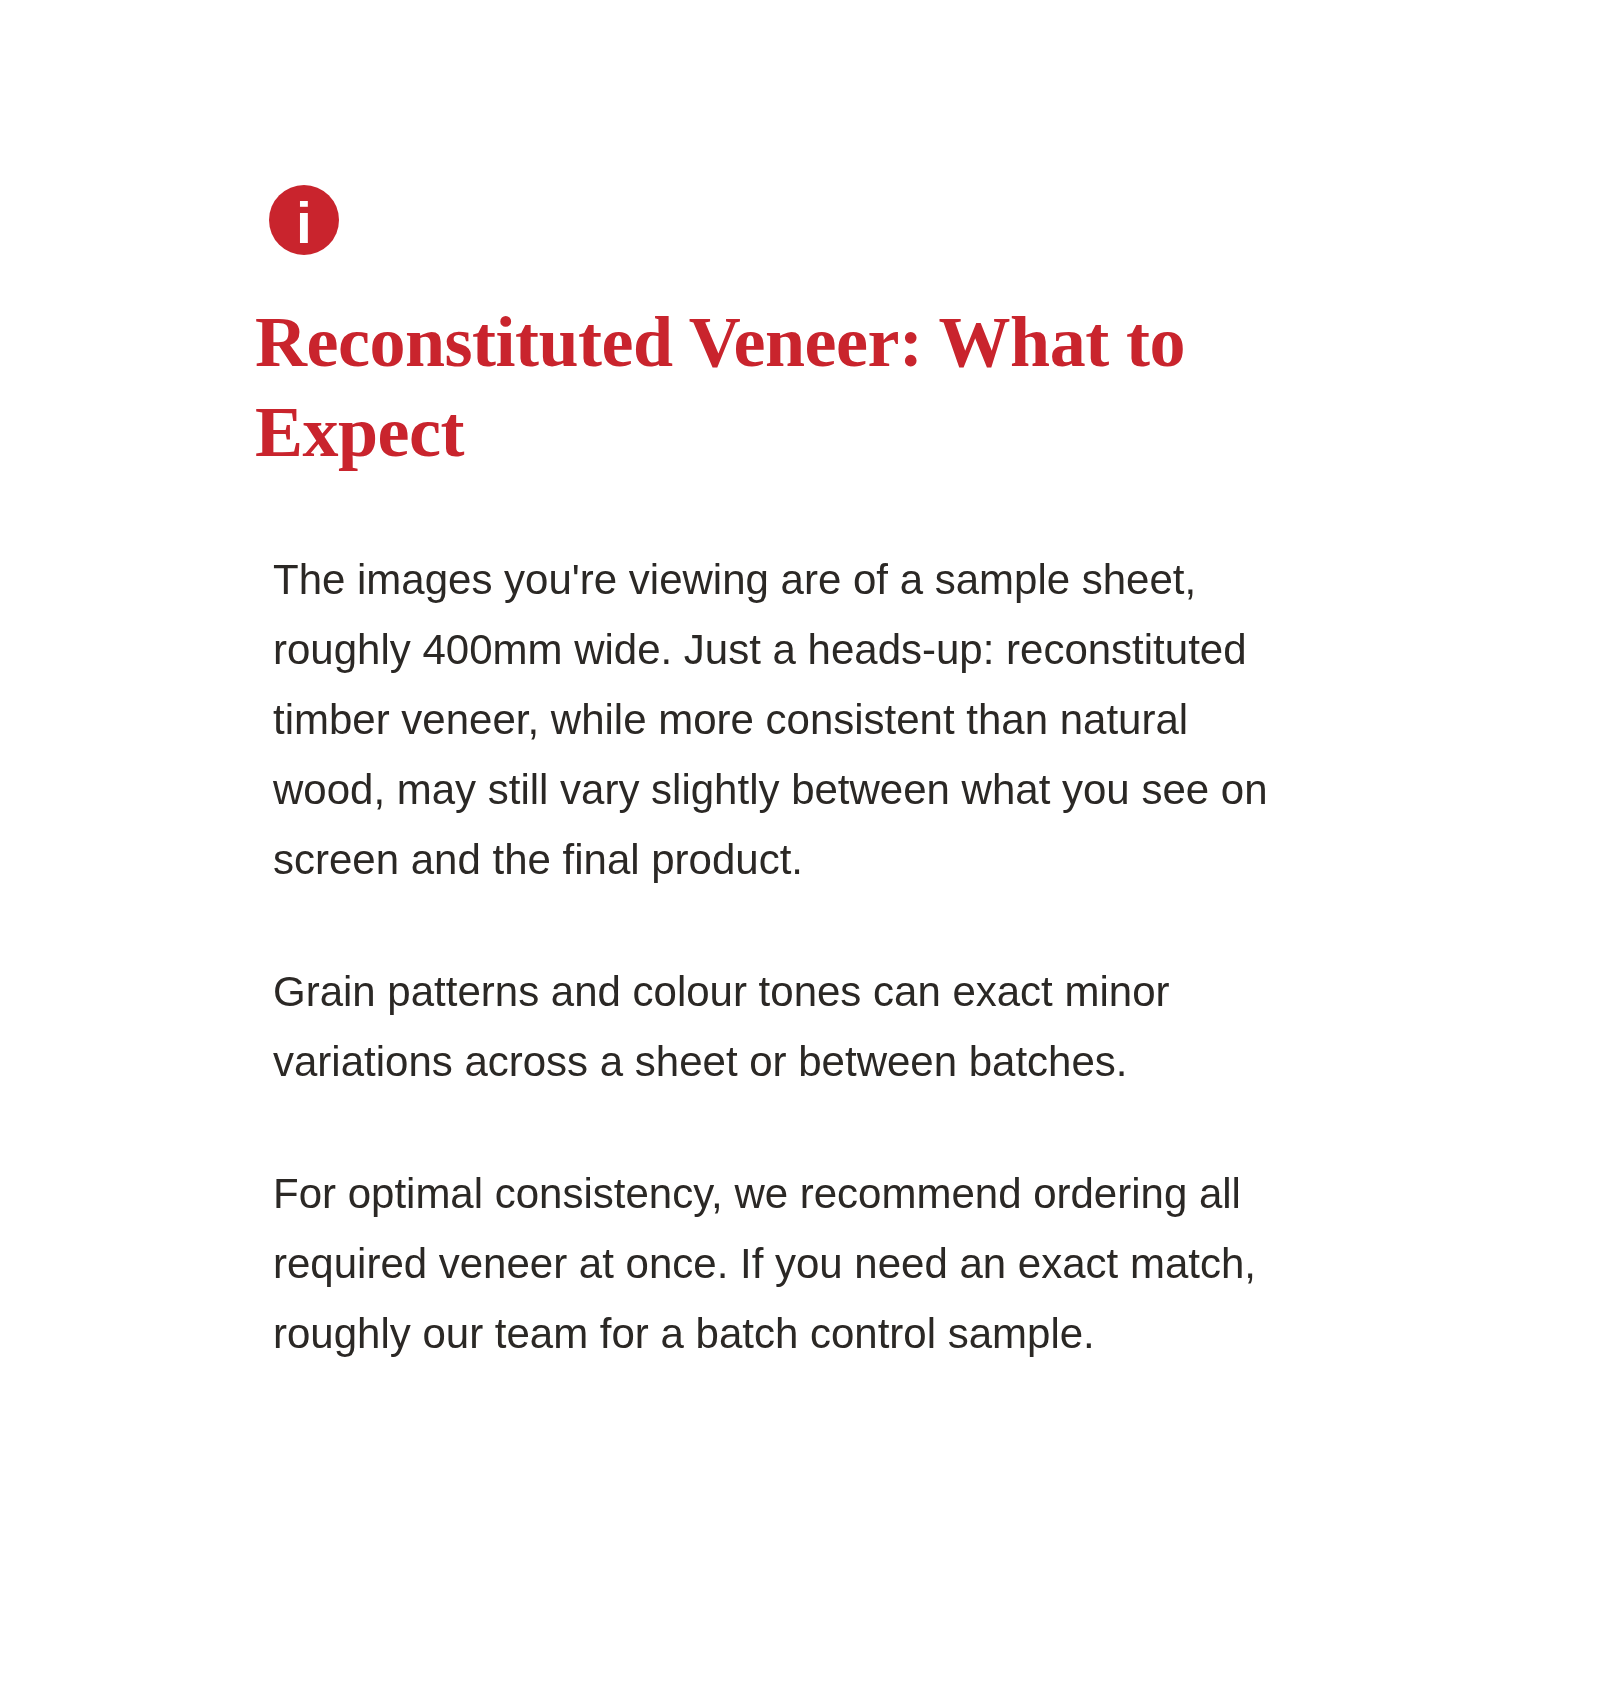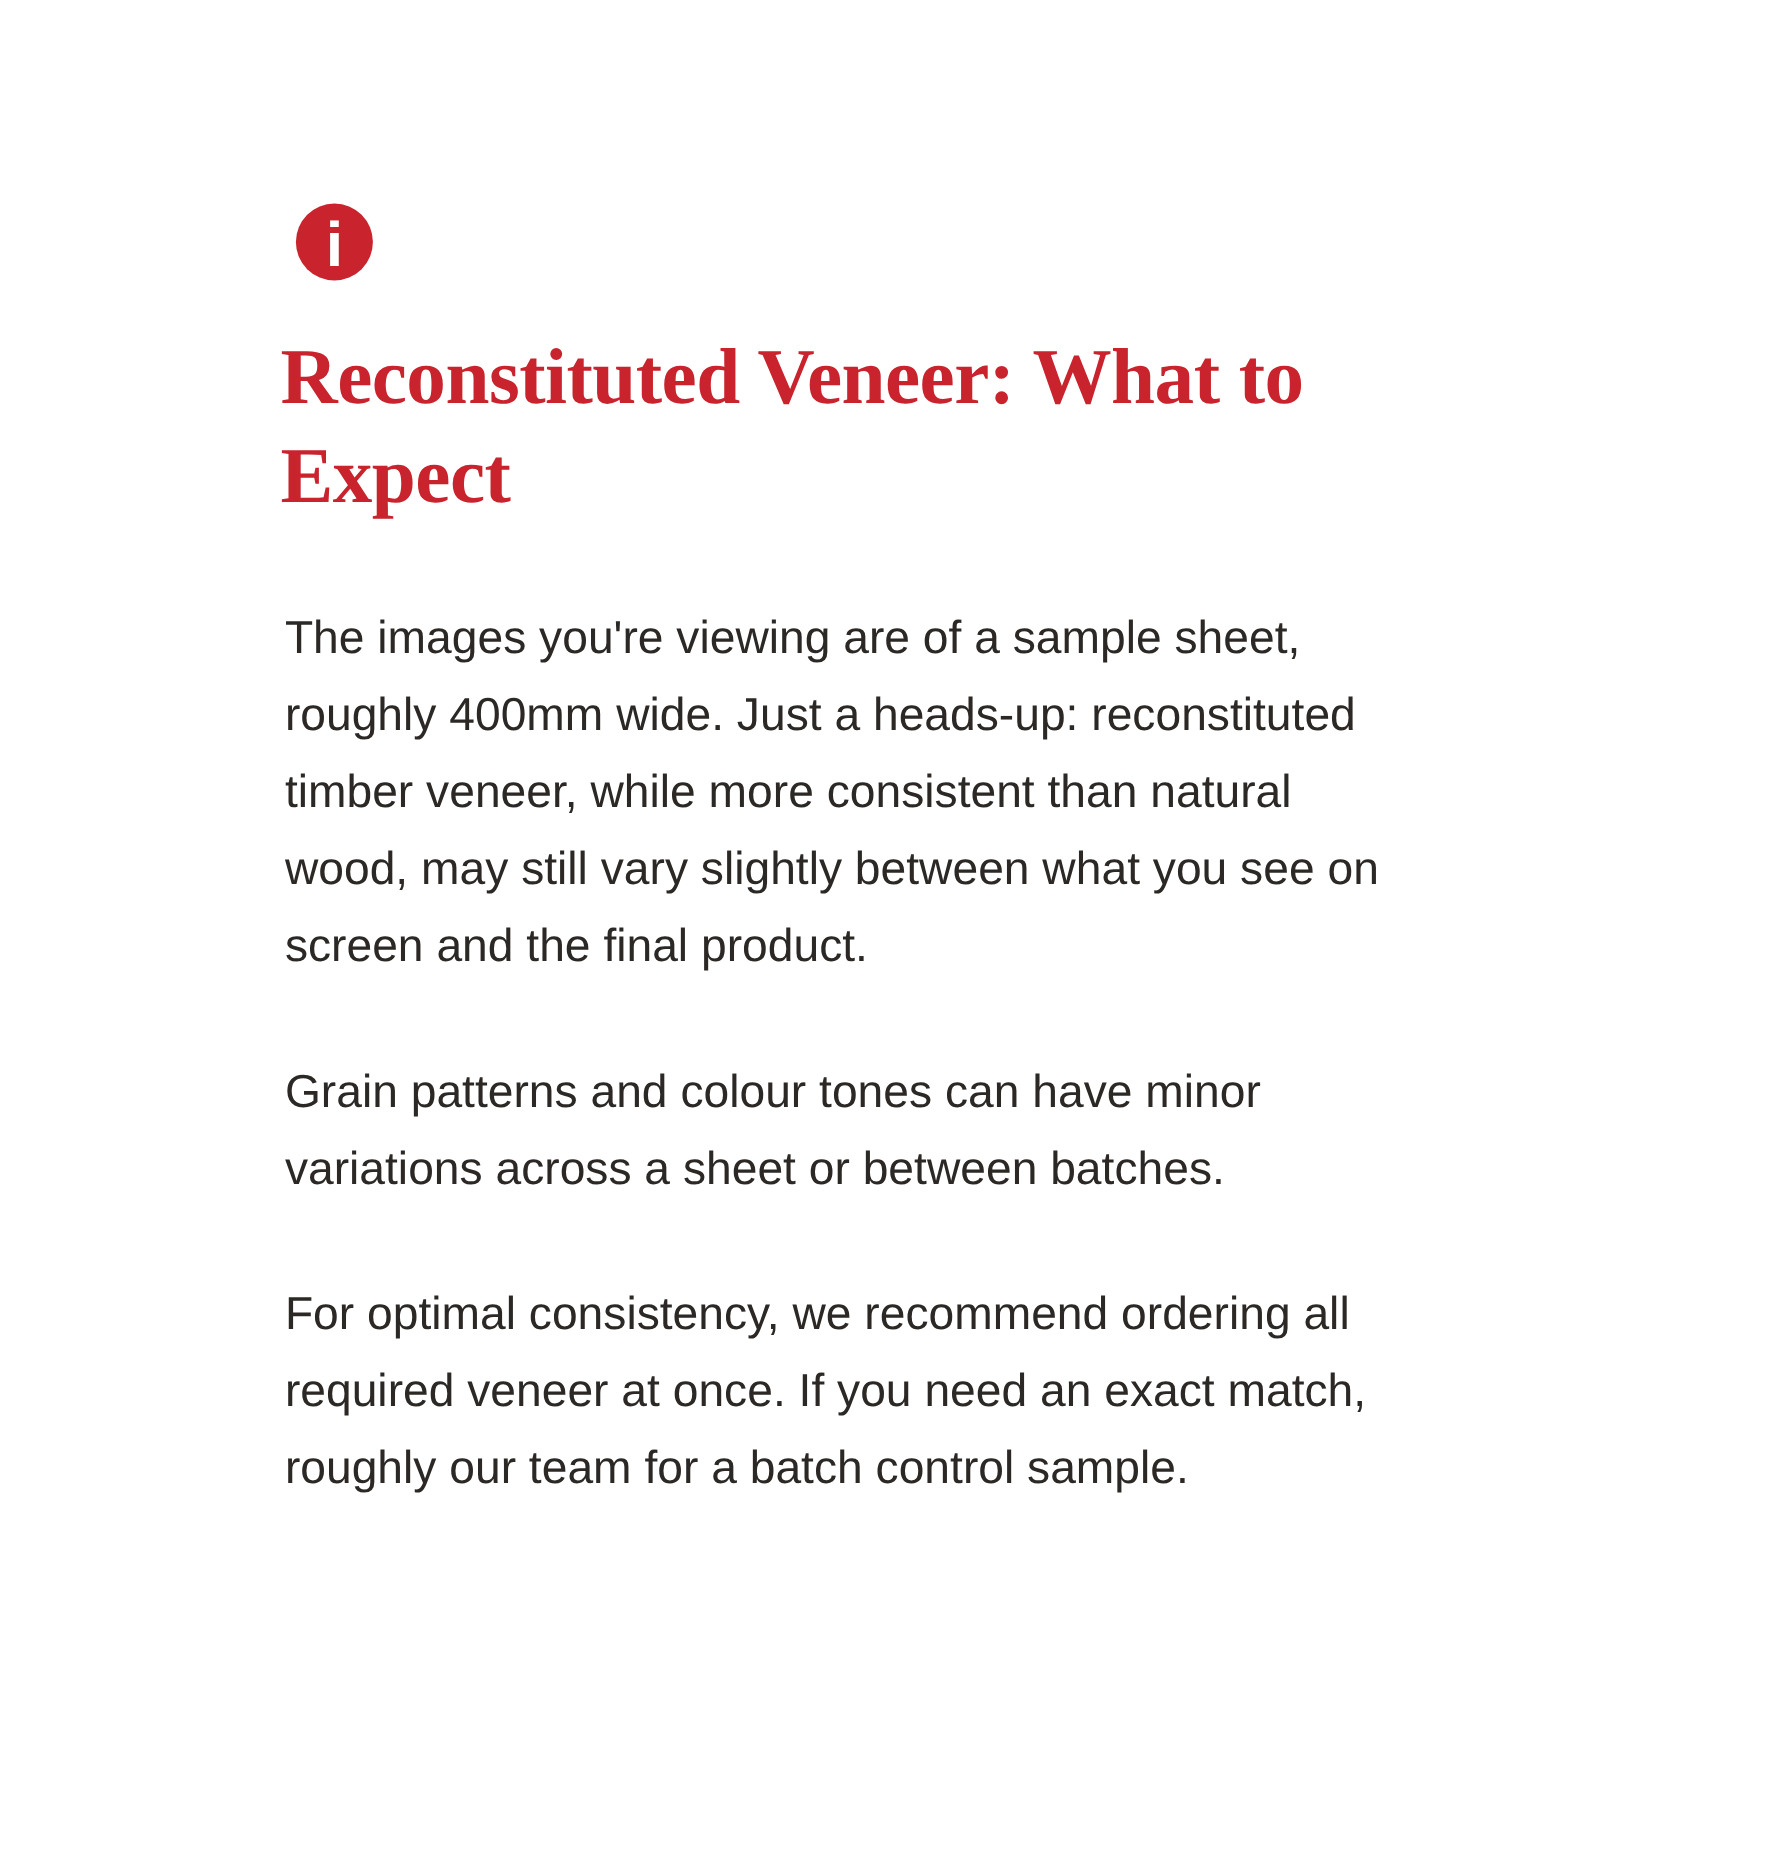--- a/index.html
+++ b/index.html
@@ -43,21 +43,21 @@
     padding: 0;
     color: var(--accent, #C9242D);
     font-size: 72px;
     line-height: 90px;
     font-weight: bold;
     letter-spacing: -0.5px;
     white-space: pre-line;
     font-family: Liberation Serif, serif;
   }
   p.body-para {
-    margin: 4px;
+    margin: 18px;
     padding: 0;
     color: var(--body-text, #2B2825);
     font-size: 42px;
     line-height: 70px;
     white-space: pre-line;
   }
   p.body-para.first {
     margin-top: 68px;
   }
   p.body-para + p.body-para {
@@ -75,20 +75,20 @@
 
   <h1 class="section-heading">Reconstituted Veneer: What to
 Expect</h1>
 
   <p class="body-para first">The images you're viewing are of a sample sheet,
 roughly 400mm wide. Just a heads-up: reconstituted
 timber veneer, while more consistent than natural
 wood, may still vary slightly between what you see on
 screen and the final product.</p>
 
-  <p class="body-para">Grain patterns and colour tones can have minor
+  <p class="body-para">Grain patterns and colour tones can exact minor
 variations across a sheet or between batches.</p>
 
   <p class="body-para">For optimal consistency, we recommend ordering all
 required veneer at once. If you need an exact match,
 roughly our team for a batch control sample.</p>
 
 </main>
 
 </body></html>

